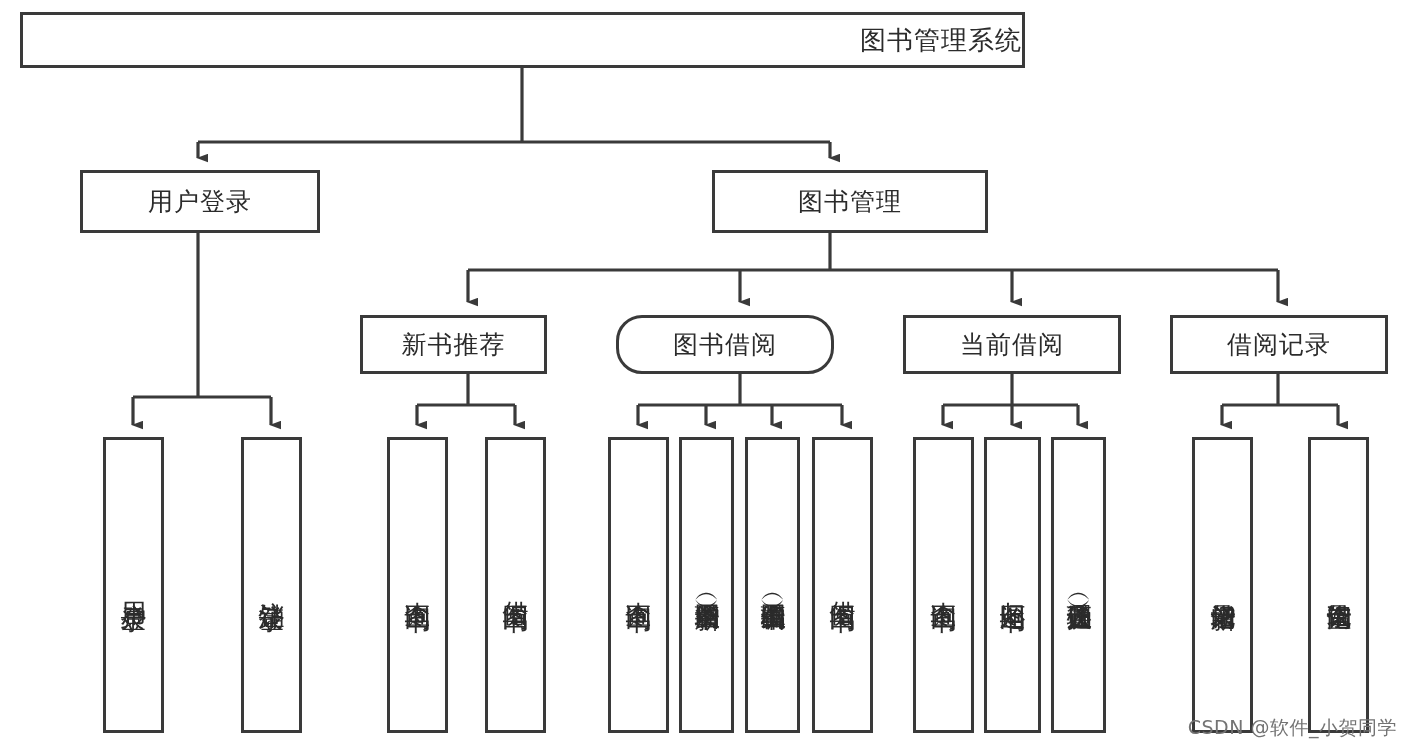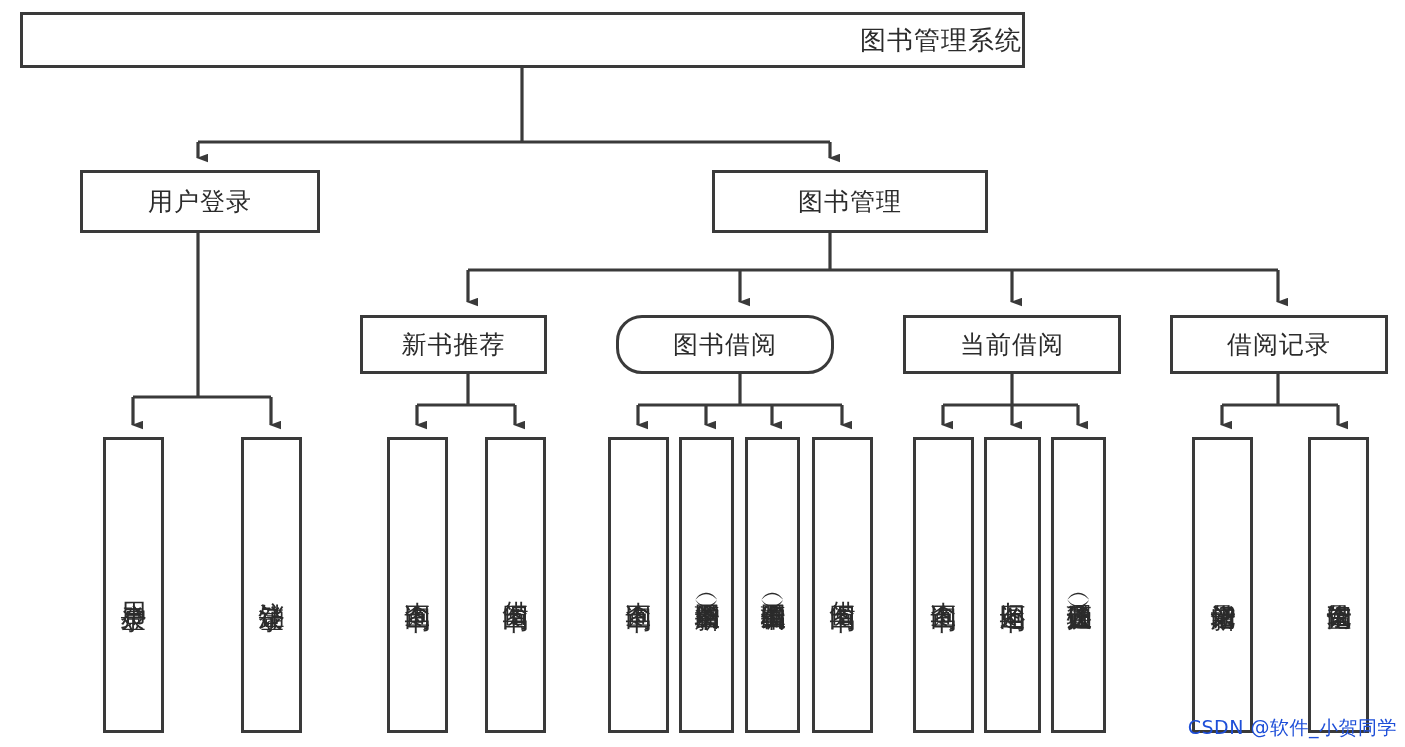--- a/index.html
+++ b/index.html
@@ -68,21 +68,21 @@
   .leaf-text.tight {
     font-size: 25px;
     letter-spacing: 0px;
     line-height: 1.05;
   }
   .watermark {
     position: absolute;
     right: 8px;
     bottom: 6px;
     font-size: 19px;
-    color: #1d4ed8;
+    color: #737373;
     white-space: nowrap;
     letter-spacing: 0.5px;
   }
 </style>
 </head>
 <body>
 
 <div id="canvas">
 
   <svg class="connectors" viewBox="0 0 1405 747" xmlns="http://www.w3.org/2000/svg">

